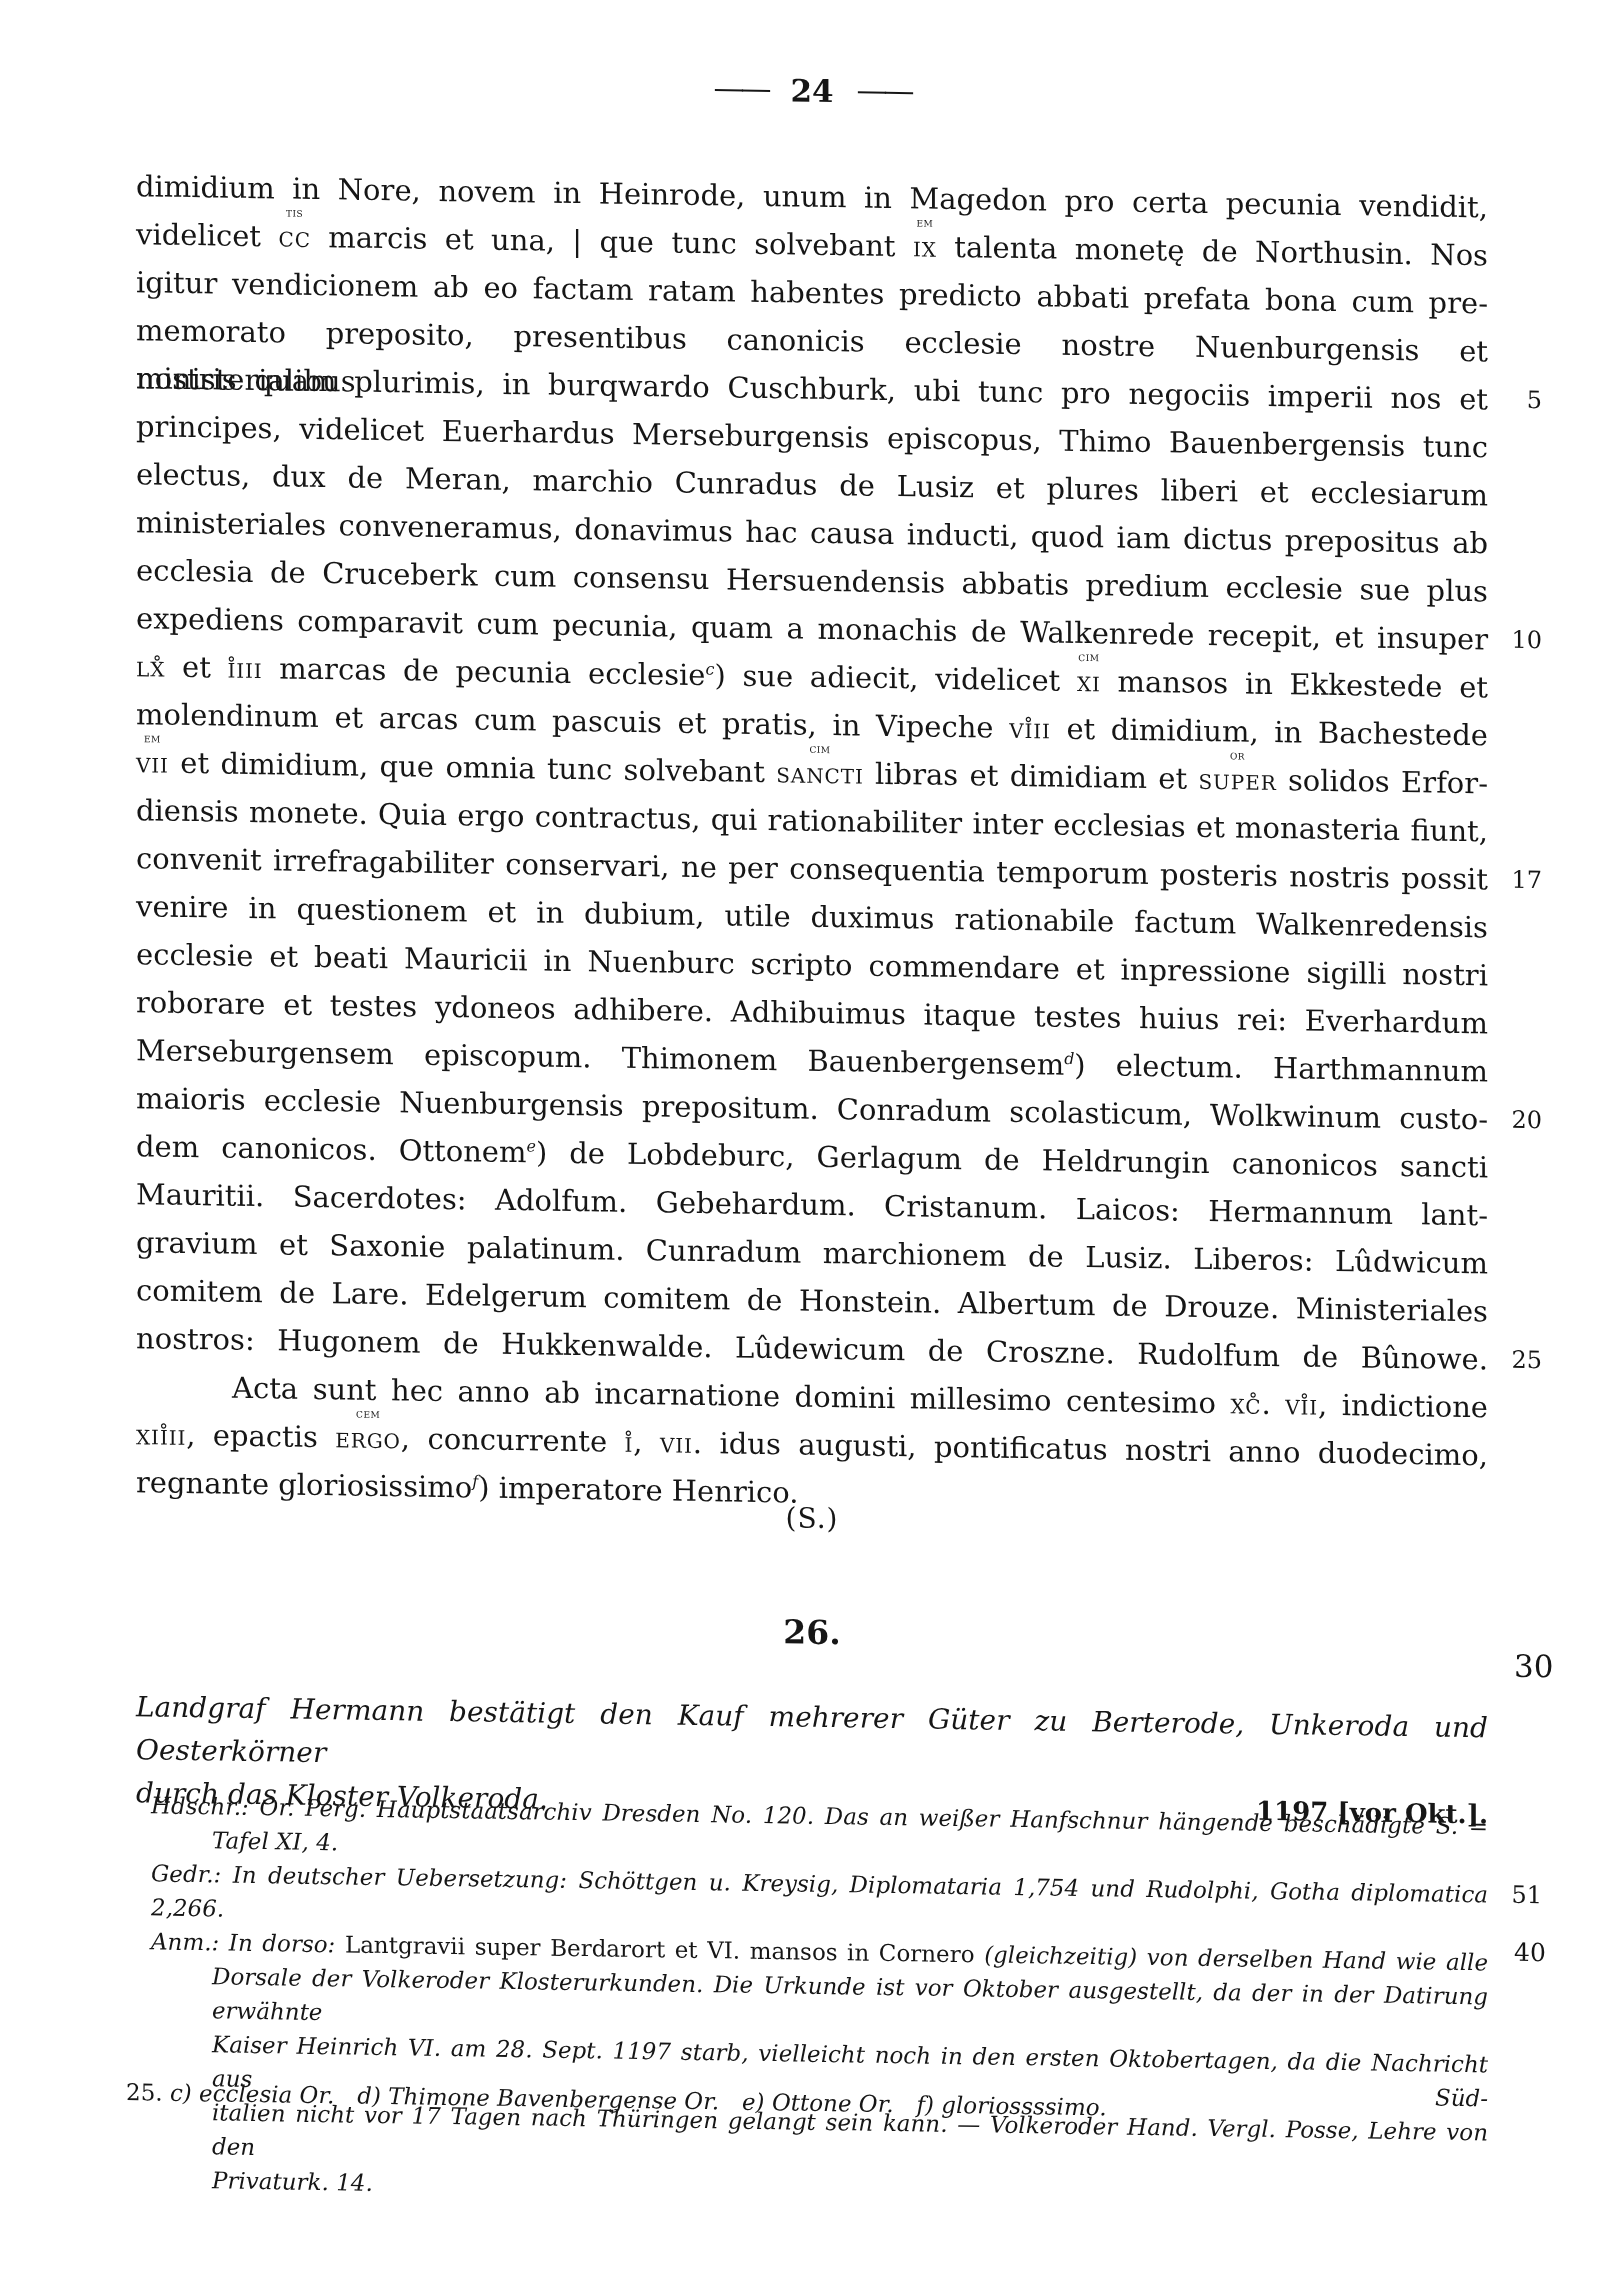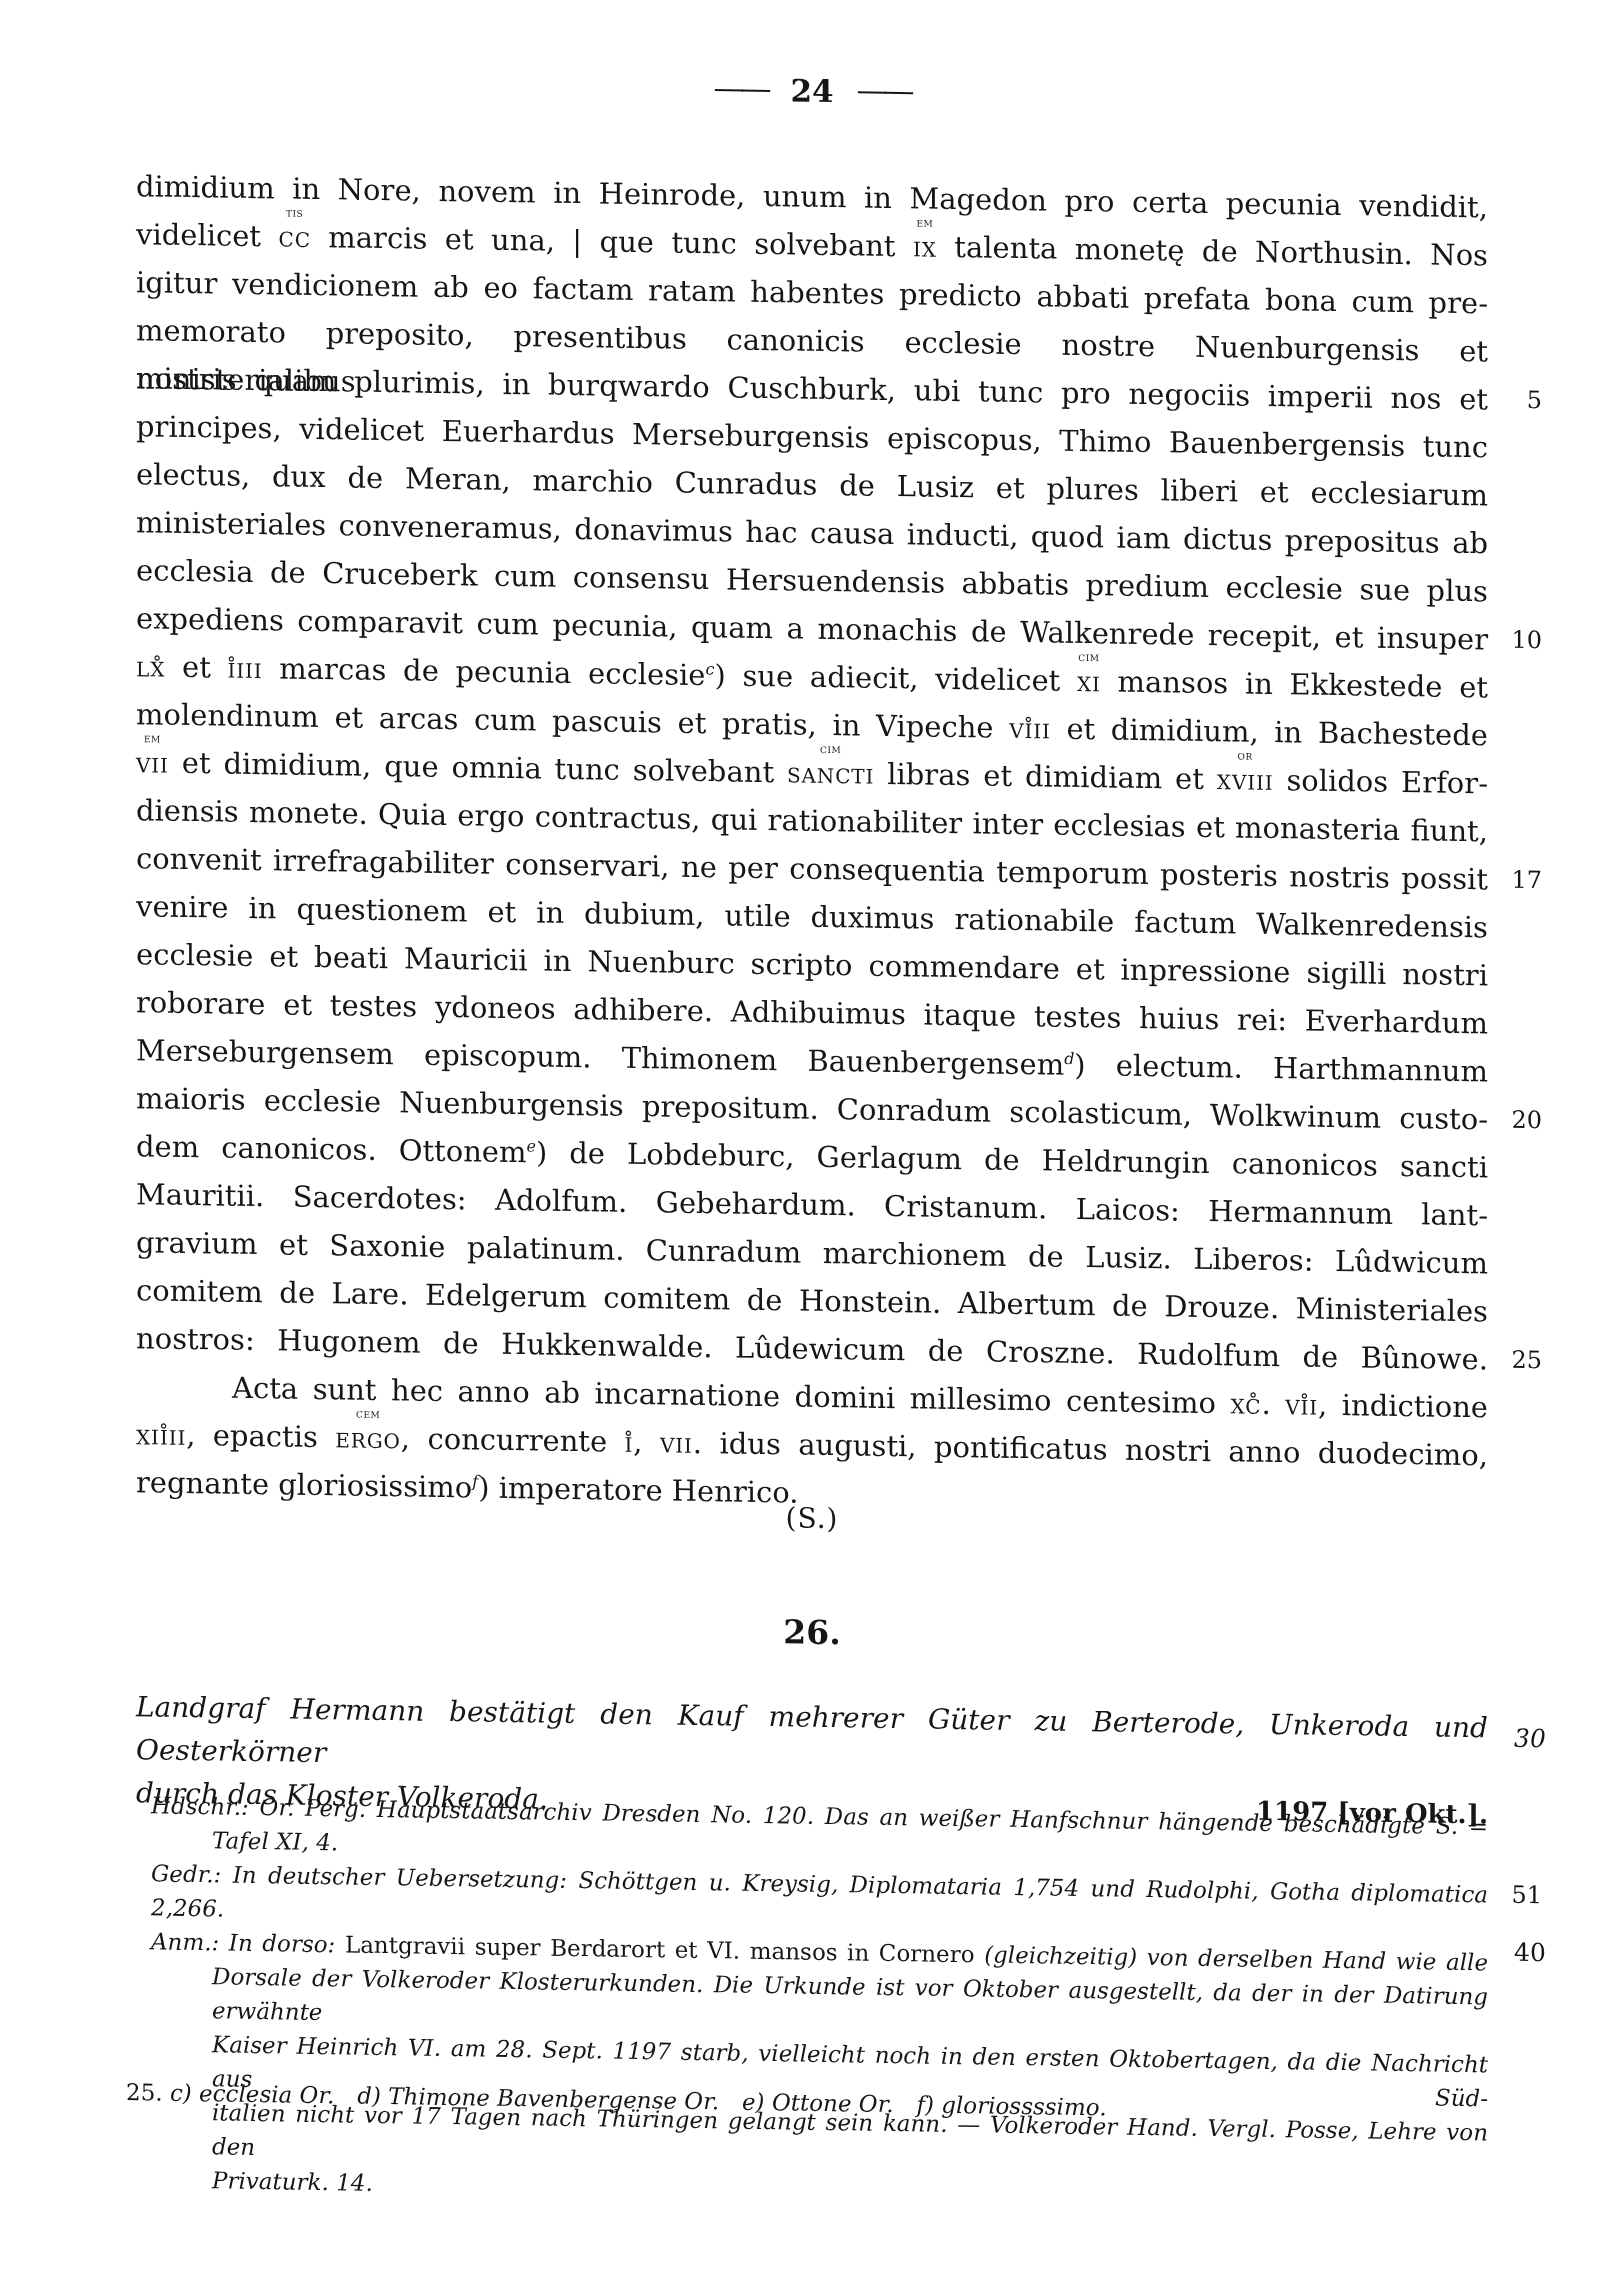--- a/index.html
+++ b/index.html
@@ -104,21 +104,21 @@
   }
   .h26 {
     position: absolute;
     top: 1600px;
     left: 0;
     width: 1624px;
     text-align: center;
     font-size: 33px;
     font-weight: bold;
   }
-  .m30 { position: absolute; top: 1700px; left: 1514px; font-size: 25px; font-style: italic; }
+  .m30 { position: absolute; top: 1624px; left: 1514px; font-size: 31px; }
   .m40 { position: absolute; top: 1914px; left: 1514px; font-size: 25px; }
 
   
   .summary {
     position: absolute;
     left: 136px;
     top: 1683px;
     width: 1352px;
     font-style: italic;
     font-size: 28px;
@@ -185,21 +185,21 @@
       <div class="tline"><span>igitur vendicionem ab eo factam ratam habentes predicto abbati prefata bona cum pre-</span></div>
       <div class="tline"><span>memorato preposito, presentibus canonicis ecclesie nostre Nuenburgensis et ministerialibus</span></div>
       <div class="tline"><span>nostris quam plurimis, in burqwardo Cuschburk, ubi tunc pro negociis imperii nos et</span><span class="lnum">5</span></div>
       <div class="tline"><span>principes, videlicet Euerhardus Merseburgensis episcopus, Thimo Bauenbergensis tunc</span></div>
       <div class="tline"><span>electus, dux de Meran, marchio Cunradus de Lusiz et plures liberi et ecclesiarum</span></div>
       <div class="tline"><span>ministeriales conveneramus, donavimus hac causa inducti, quod iam dictus prepositus ab</span></div>
       <div class="tline"><span>ecclesia de Cruceberk cum consensu Hersuendensis abbatis predium ecclesie sue plus</span></div>
       <div class="tline"><span>expediens comparavit cum pecunia, quam a monachis de Walkenrede recepit, et insuper</span><span class="lnum">10</span></div>
       <div class="tline"><span class="sc">lx̊</span><span> et </span><span class="sc">i̊iii</span><span> marcas de pecunia ecclesie</span><sup>c</sup><span>) sue adiecit, videlicet </span><span class="ov sc"><span class="ovm">cim</span><span>xi</span></span><span> mansos in Ekkestede et</span></div>
       <div class="tline"><span>molendinum et arcas cum pascuis et pratis, in Vipeche </span><span class="sc">vi̊ii</span><span> et dimidium, in Bachestede</span></div>
-      <div class="tline"><span class="ov sc"><span class="ovm">em</span><span>vii</span></span><span> et dimidium, que omnia tunc solvebant </span><span class="ov sc"><span class="ovm">cim</span><span>sancti</span></span><span> libras et dimidiam et </span><span class="ov sc"><span class="ovm">or</span><span>xviii</span></span><span> solidos Erfor-</span></div>
+      <div class="tline"><span class="ov sc"><span class="ovm">em</span><span>vii</span></span><span> et dimidium, que omnia tunc solvebant </span><span class="ov sc"><span class="ovm">cim</span><span>sancti</span></span><span> libras et dimidiam et </span><span class="ov sc"><span class="ovm">or</span><span>super</span></span><span> solidos Erfor-</span></div>
       <div class="tline"><span>diensis monete. Quia ergo contractus, qui rationabiliter inter ecclesias et monasteria fiunt,</span></div>
       <div class="tline"><span>convenit irrefragabiliter conservari, ne per consequentia temporum posteris nostris possit</span><span class="lnum">17</span></div>
       <div class="tline"><span>venire in questionem et in dubium, utile duximus rationabile factum Walkenredensis</span></div>
       <div class="tline"><span>ecclesie et beati Mauricii in Nuenburc scripto commendare et inpressione sigilli nostri</span></div>
       <div class="tline"><span>roborare et testes ydoneos adhibere. Adhibuimus itaque testes huius rei: Everhardum</span></div>
       <div class="tline"><span>Merseburgensem episcopum. Thimonem Bauenbergensem</span><sup>d</sup><span>) electum. Harthmannum</span></div>
       <div class="tline"><span>maioris ecclesie Nuenburgensis prepositum. Conradum scolasticum, Wolkwinum custo-</span><span class="lnum">20</span></div>
       <div class="tline"><span>dem canonicos. Ottonem</span><sup>e</sup><span>) de Lobdeburc, Gerlagum de Heldrungin canonicos sancti</span></div>
       <div class="tline"><span>Mauritii. Sacerdotes: Adolfum. Gebehardum. Cristanum. Laicos: Hermannum lant-</span></div>
       <div class="tline"><span>gravium et Saxonie palatinum. Cunradum marchionem de Lusiz. Liberos: Lûdwicum</span></div>

